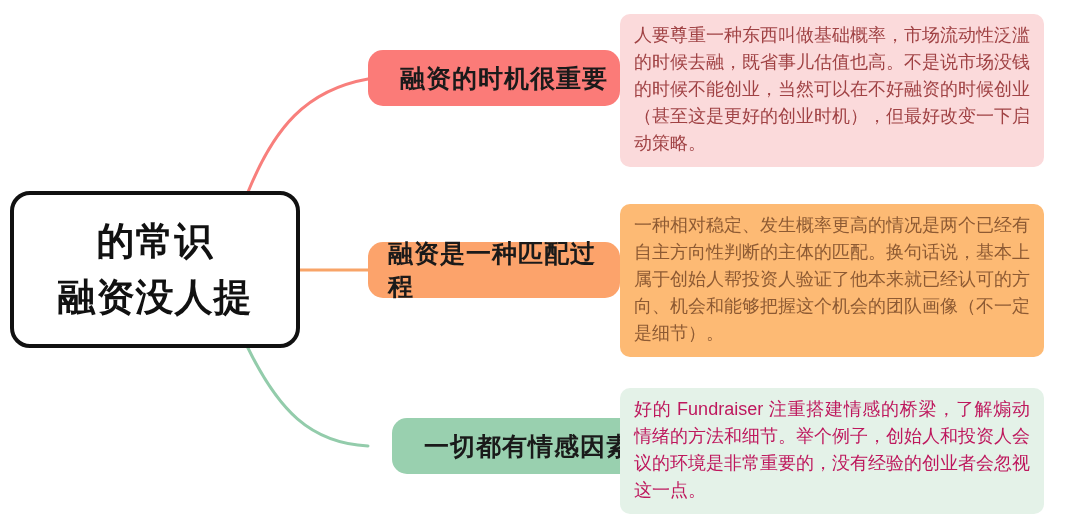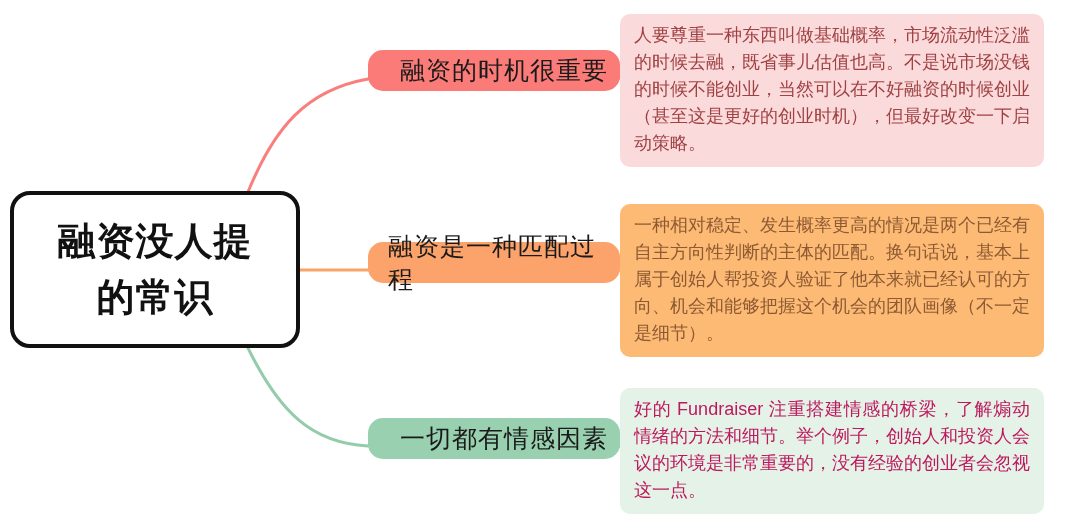--- a/index.html
+++ b/index.html
@@ -44,28 +44,28 @@
     font-size: 38px;
     font-weight: bold;
     line-height: 1.45;
     text-align: center;
     letter-spacing: 1px;
   }
   .branch-node {
     position: absolute;
     left: 368px;
     width: 252px;
-    height: 41px;
+    height: 56px;
     box-sizing: border-box;
     border-radius: 15px;
     display: flex;
     align-items: center;
     justify-content: center;
     font-size: 25px;
-    font-weight: normal;
+    font-weight: bold;
     color: #1a1a1a;
     letter-spacing: 1px;
     padding-left: 20px;
   }
   .branch-1 { top: 50px; }
   .branch-2 { top: 242px; }
   .branch-3 { top: 418px; }
   .note {
     position: absolute;
     left: 620px;
@@ -89,32 +89,32 @@
   <svg class="connectors" width="1080" height="514" viewBox="0 0 1080 514" aria-hidden="true">
     <path d="M248,192 C274,128 306,90 368,79" style="stroke: rgb(248, 127, 124);"></path>
     <path d="M618,78 L656,78" style="stroke: rgb(248, 127, 124);"></path>
     <path d="M298,270 L368,270" style="stroke: rgb(248, 164, 104);"></path>
     <path d="M618,270 L656,270" style="stroke: rgb(248, 164, 104);"></path>
     <path d="M247,346 C278,410 310,443 368,446" style="stroke: rgb(147, 204, 171);"></path>
     <path d="M618,446 L656,448" style="stroke: rgb(147, 204, 171);"></path>
   </svg>
 
   <div class="root-node" style="background-color: rgb(255, 255, 255); border-color: rgb(17, 17, 17); color: rgb(17, 17, 17);">
+    <div>的常识</div>
     <div>融资没人提</div>
-    <div>的常识</div>
   </div>
 
   <div class="branch-node branch-1" style="background-color: rgb(251, 123, 120); color: rgb(26, 26, 26);">
     <span>融资的时机很重要</span>
   </div>
   <div class="note note-1" style="background-color: rgb(251, 218, 219); color: rgb(160, 66, 68);">人要尊重一种东西叫做基础概率，市场流动性泛滥的时候去融，既省事儿估值也高。不是说市场没钱的时候不能创业，当然可以在不好融资的时候创业（甚至这是更好的创业时机），但最好改变一下启动策略。</div>
 
   <div class="branch-node branch-2" style="background-color: rgb(252, 163, 107); color: rgb(26, 26, 26);">
     <span>融资是一种匹配过程</span>
   </div>
   <div class="note note-2" style="background-color: #fdba74; color: rgb(141, 90, 51);">一种相对稳定、发生概率更高的情况是两个已经有自主方向性判断的主体的匹配。换句话说，基本上属于创始人帮投资人验证了他本来就已经认可的方向、机会和能够把握这个机会的团队画像（不一定是细节）。</div>
 
-  <div class="branch-node branch-3" style="background-color: rgb(153, 208, 175); color: rgb(26, 26, 26);">
+  <div class="branch-node branch-3" style="background-color: rgb(153, 208, 175); color: rgb(26, 26, 26); margin-left: 24px;">
     <span>一切都有情感因素</span>
   </div>
   <div class="note note-3" style="background-color: rgb(228, 242, 232); color: #be185d;">好的 Fundraiser 注重搭建情感的桥梁，了解煽动情绪的方法和细节。举个例子，创始人和投资人会议的环境是非常重要的，没有经验的创业者会忽视这一点。</div>
 
 </div>
 
 </body></html>

